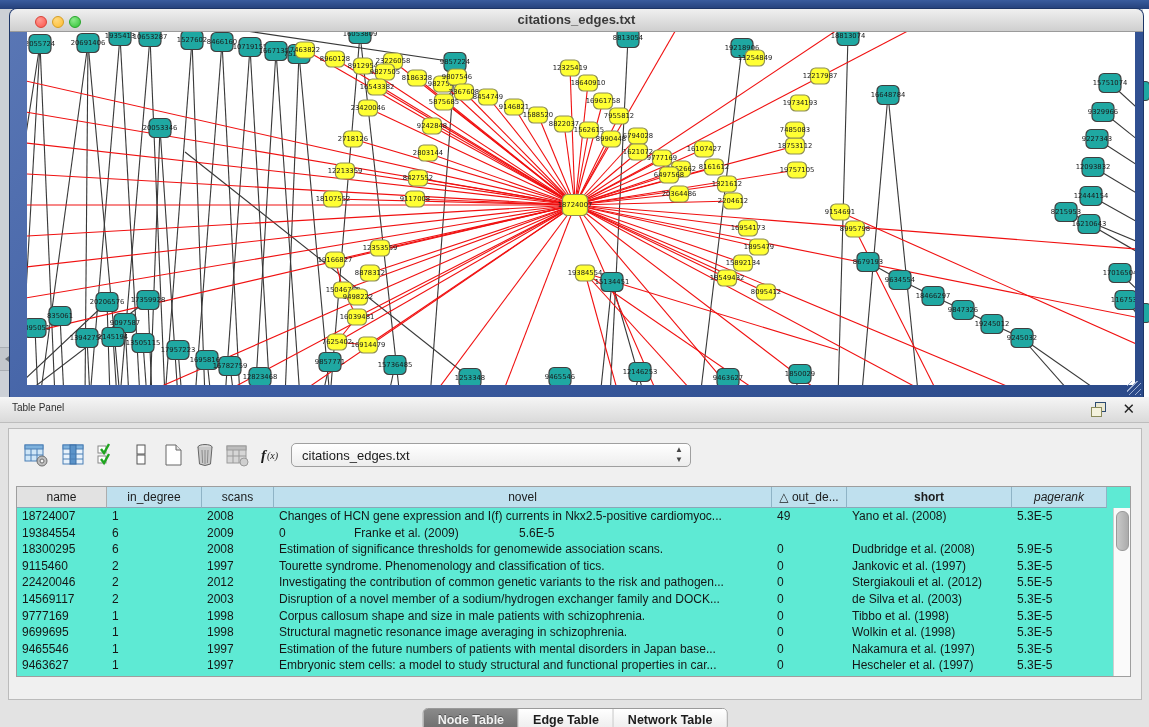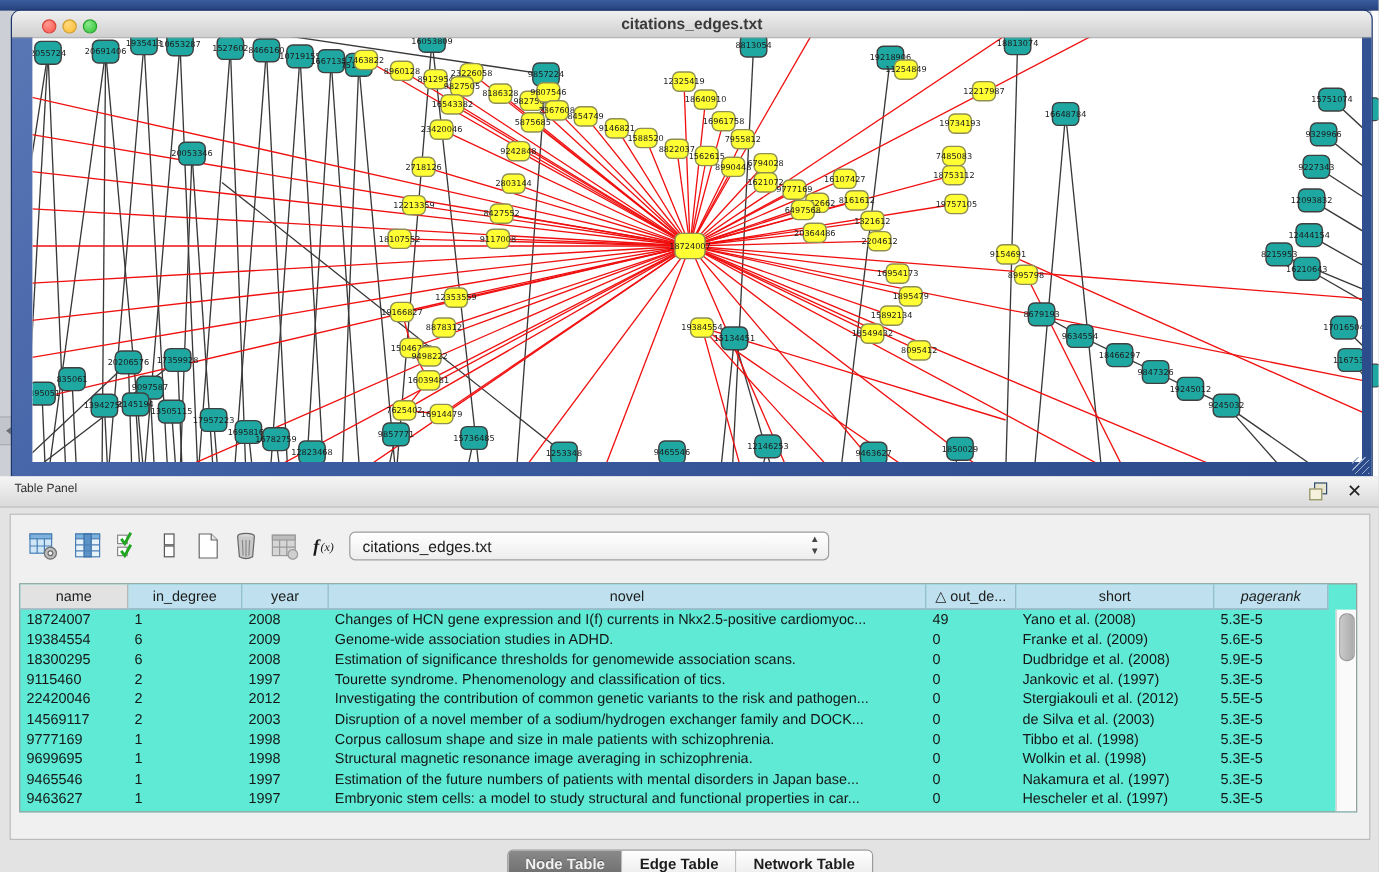--- a/index.html
+++ b/index.html
@@ -791,41 +791,40 @@
         <div id="combo">
           <span id="combo-label">citations_edges.txt</span>
           <span id="combo-arrows">▲<br>▼</span>
         </div>
       </div>
 
       <div id="grid">
         <div id="grid-header">
             <div class="hcell grey" style="width: 90px;">name</div>
             <div class="hcell" style="width: 95px;">in_degree</div>
-            <div class="hcell" style="width: 72px;">year</div>
+            <div class="hcell" style="width: 72px;">scans</div>
             <div class="hcell" style="width: 498px;">novel</div>
             <div class="hcell" style="width: 75px;">△ out_de...</div>
-            <div class="hcell" style="width: 165px;">short</div>
+            <div class="hcell" style="width: 165px; font-weight: bold;">short</div>
             <div class="hcell" style="width: 95px; font-style: italic;">pagerank</div>
           </div>
         <div id="grid-body">
             <div class="trow">
               <div class="tcell" style="width: 90px;">18724007</div>
               <div class="tcell" style="width: 95px;">1</div>
               <div class="tcell" style="width: 72px;">2008</div>
               <div class="tcell" style="width: 498px;">Changes of HCN gene expression and I(f) currents in Nkx2.5-positive cardiomyoc...</div>
               <div class="tcell" style="width: 75px;">49</div>
               <div class="tcell" style="width: 165px;">Yano et al. (2008)</div>
               <div class="tcell" style="width: 95px;">5.3E-5</div>
             </div>
             <div class="trow">
               <div class="tcell" style="width: 90px;">19384554</div>
               <div class="tcell" style="width: 95px;">6</div>
               <div class="tcell" style="width: 72px;">2009</div>
-              <div class="tcell" style="width: 498px;">Genome-wide association studies in ADHD.</div>
               <div class="tcell" style="width: 75px;">0</div>
               <div class="tcell" style="width: 165px;">Franke et al. (2009)</div>
               <div class="tcell" style="width: 95px;">5.6E-5</div>
             </div>
             <div class="trow">
               <div class="tcell" style="width: 90px;">18300295</div>
               <div class="tcell" style="width: 95px;">6</div>
               <div class="tcell" style="width: 72px;">2008</div>
               <div class="tcell" style="width: 498px;">Estimation of significance thresholds for genomewide association scans.</div>
               <div class="tcell" style="width: 75px;">0</div>

